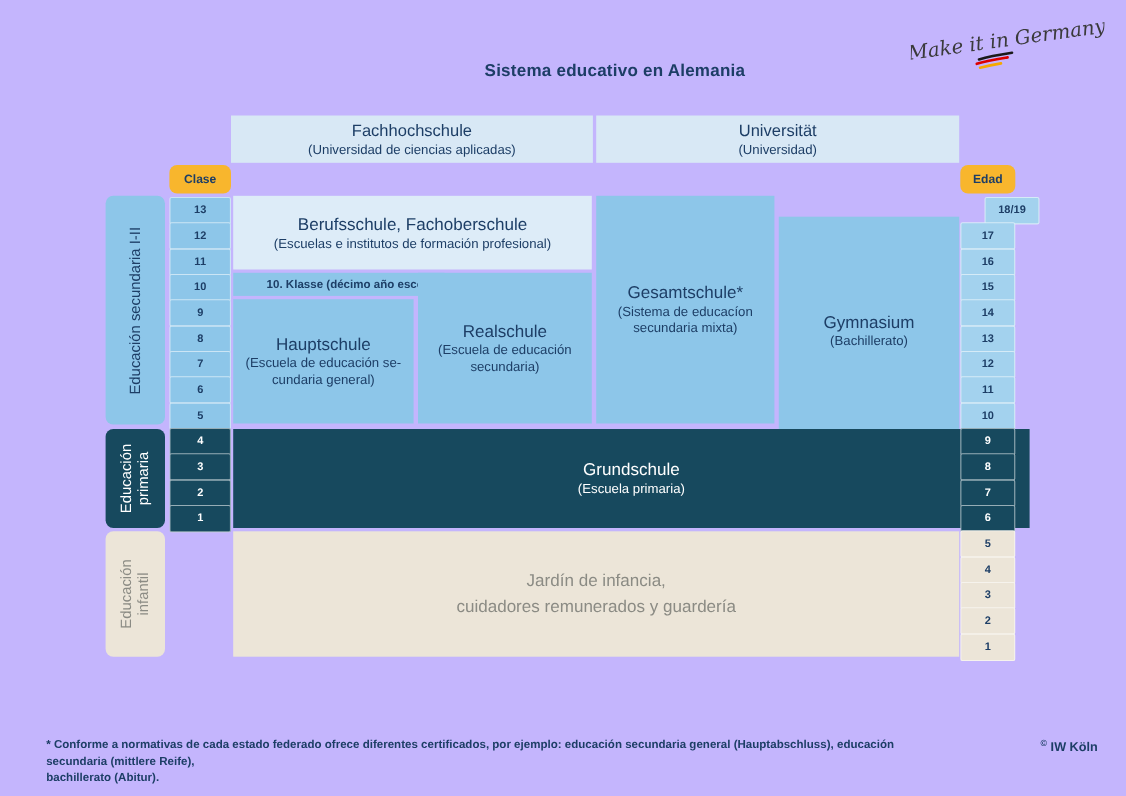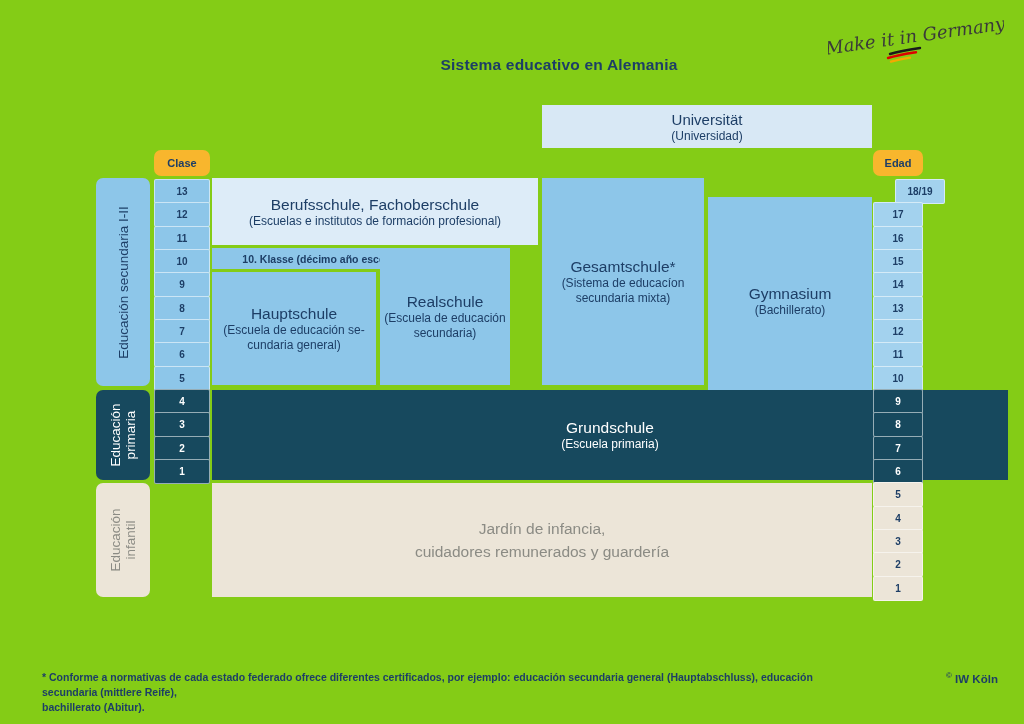--- a/index.html
+++ b/index.html
@@ -1,16 +1,16 @@
 <!DOCTYPE html>
 <html style="--medium-blue: #8dc6e9; --age-blue: #a3d2ee; --light-blue: #d8e8f5; --pale-blue: #ddecf8; --dark-blue: #17495e; --beige: #ece5d8; --yellow: #f8b62d; --navy-text: #1d3e66; --gray-text: #8b8b84; --flag-black: #1a1a1a; --flag-red: #dd0000; --flag-gold: #f5a800;"><head>
 <meta charset="utf-8">
 <style>
   html,body{margin:0;padding:0;background:#fff;}
-  .canvas{position:relative;width:1024px;height:724px;background:#84cc16;overflow:hidden;
+  .canvas{position:relative;width:1024px;height:724px;background:#c4b5fd;overflow:hidden;
           font-family:"Liberation Sans","DejaVu Sans",sans-serif;color:var(--navy-text,#1d3e66);}
   .title{position:absolute;left:210px;top:56px;width:698px;text-align:center;
          font-size:15.5px;font-weight:bold;letter-spacing:.2px;}
   .logo{position:absolute;left:828px;top:12px;width:176px;height:58px;}
   .hdr{position:absolute;top:105px;height:43px;background:var(--light-blue);
        display:flex;flex-direction:column;align-items:center;justify-content:center;}
   .hdr .t{font-size:15px;line-height:18px;}
   .hdr .s{font-size:12px;line-height:14px;}
   .badge{position:absolute;top:150px;height:26px;background:var(--yellow);border-radius:7px;
          display:flex;align-items:center;justify-content:center;font-size:11px;font-weight:bold;}
@@ -56,20 +56,24 @@
     <svg width="176" height="58" viewBox="0 0 176 58">
       <text x="88" y="30" text-anchor="middle" transform="rotate(-8 88 30)" font-family="DejaVu Serif, serif" font-style="italic" font-size="18" fill="#3a3a3a">Make it in Germany</text>
       <g fill="none" stroke-linecap="round">
         <path d="M62,42 C72,39 82,37.5 92,36" stroke="#1a1a1a" stroke-width="2.4"></path>
         <path d="M60,46 C70,43 80,41.5 88,40.2" stroke="#dd0000" stroke-width="2.4"></path>
         <path d="M63,49.6 C70,47.8 76,46.6 82,45.6" stroke="#f5a800" stroke-width="2.4"></path>
       </g>
     </svg>
   </div>
 
+  <div class="hdr" style="left:210px;width:329px;">
+    <div class="t">Fachhochschule</div>
+    <div class="s">(Universidad de ciencias aplicadas)</div>
+  </div>
   <div class="hdr" style="left:542px;width:330px;">
     <div class="t">Universität</div>
     <div class="s">(Universidad)</div>
   </div>
 
   <div class="badge" style="left:154px;width:56px;">Clase</div>
   <div class="badge" style="left:873px;width:50px;">Edad</div>
 
   <div class="vlabel vl-secondary">
     <span>Educación secundaria I-II</span>
@@ -91,38 +95,38 @@
   <div class="box b-blue klasse10" style="left:212px;top:248px;width:164px;height:21px;padding-left:28px;">
     <div>10. Klasse (décimo año escolar)</div>
   </div>
 
   <div class="box b-blue" style="left:212px;top:272px;width:164px;height:113px;">
     <div class="bt">Hauptschule</div>
     <div class="bs">(Escuela de educación se-
 cundaria general)</div>
   </div>
 
-  <div class="box b-blue" style="left:380px;top:248px;width:130px;height:137px;">
+  <div class="box b-blue" style="left:380px;top:248px;width:158px;height:137px;">
     <div class="bt">Realschule</div>
     <div class="bs">(Escuela de educación
 secundaria)</div>
   </div>
 
   <div class="box b-blue" style="left:542px;top:178px;width:162px;height:207px;">
     <div class="bt">Gesamtschule*</div>
     <div class="bs">(Sistema de educacíon
 secundaria mixta)</div>
   </div>
 
   <div class="box b-blue" style="left:708px;top:178px;width:164px;height:207px;margin-top:19px;">
     <div class="bt">Gymnasium</div>
     <div class="bs">(Bachillerato)</div>
   </div>
 
-  <div class="box b-dark" style="left:212px;top:390px;width:796px;height:90px;">
+  <div class="box b-dark" style="left:212px;top:390px;width:724px;height:90px;">
     <div class="bt">Grundschule</div>
     <div class="bs">(Escuela primaria)</div>
   </div>
 
   <div class="box b-beige jardin" style="left:212px;top:483px;width:660px;height:114px;">
     <div class="bt">Jardín de infancia,
 cuidadores remunerados y guardería</div>
   </div>
 
   <div class="col" style="left:154px;width:56px;">

